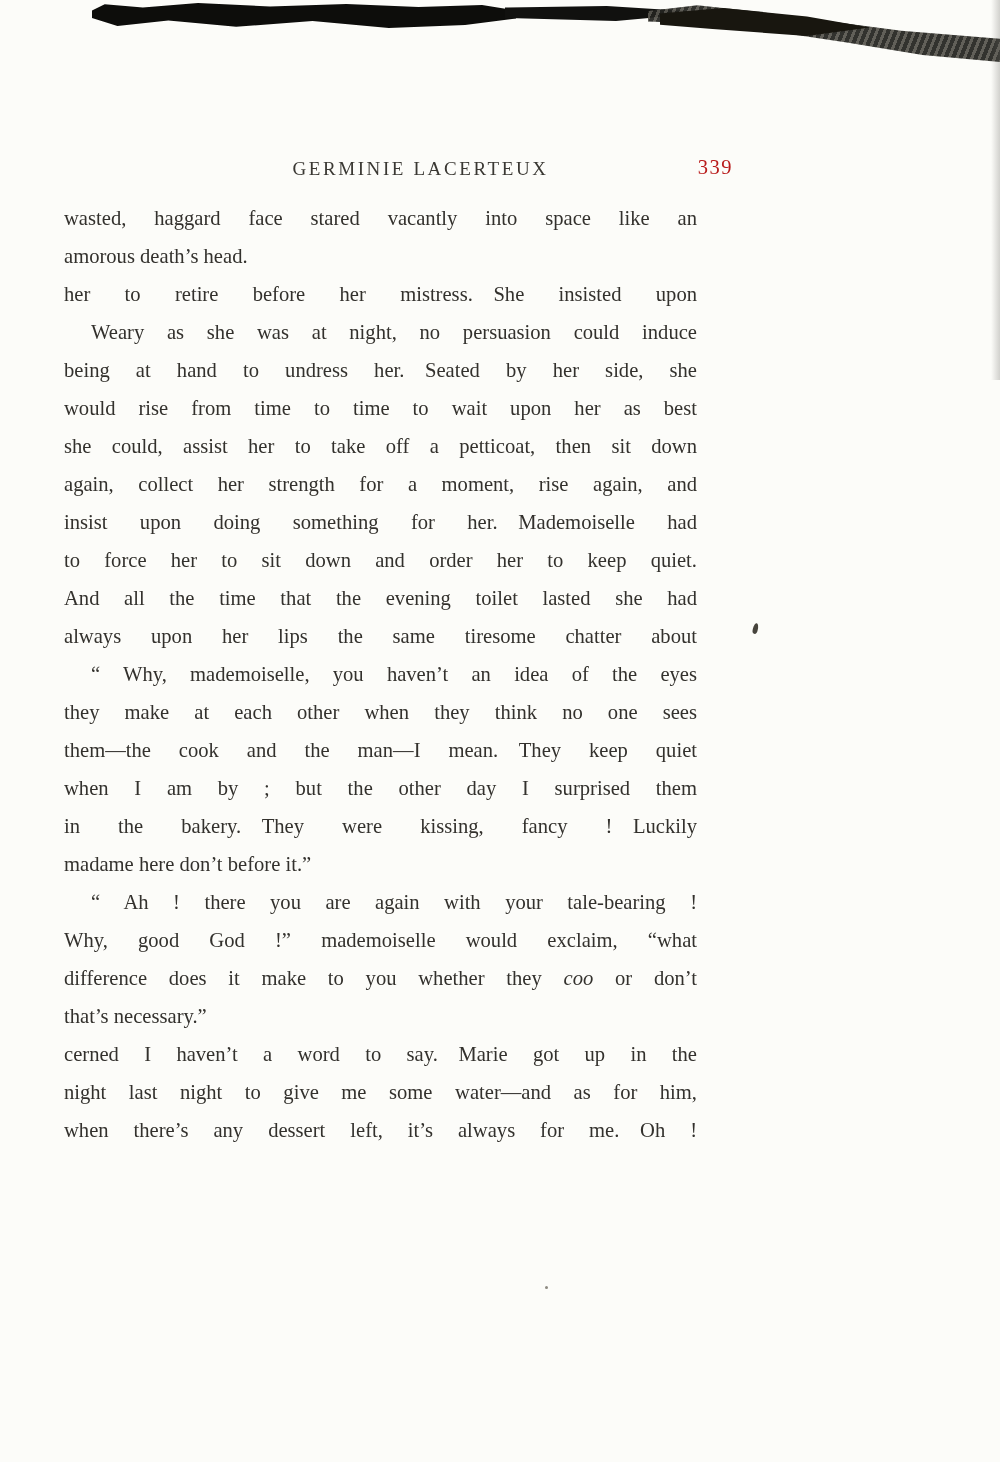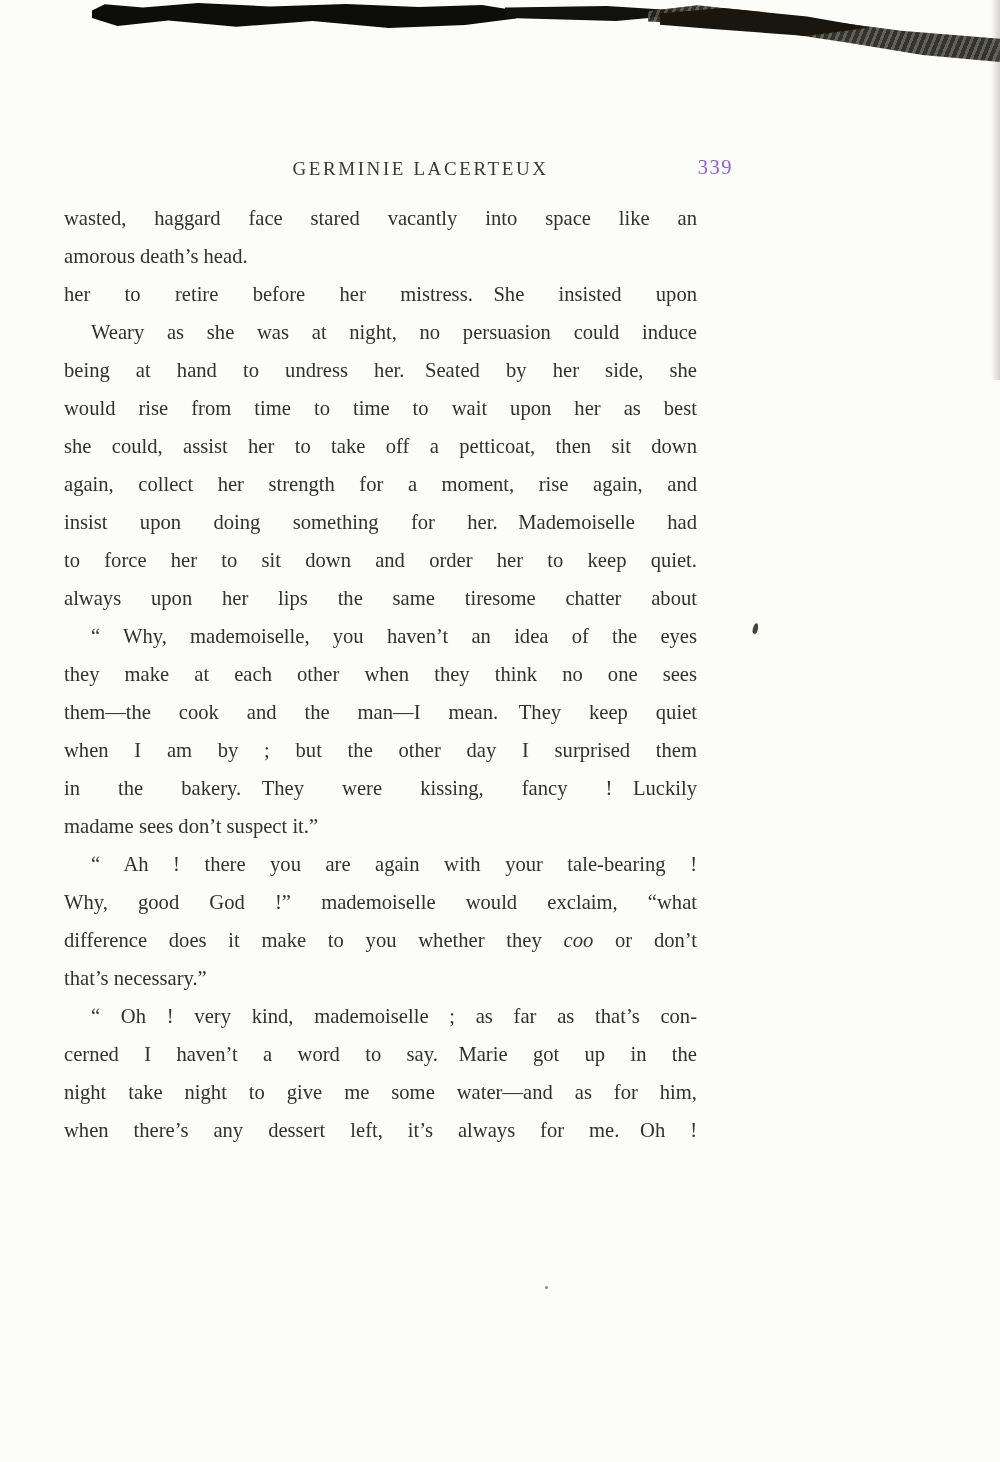--- a/index.html
+++ b/index.html
@@ -22,21 +22,21 @@
     width:633px; height:28px;
   }
   .title {
     position:absolute; left:50%; top:2px;
     transform:translateX(-50%);
     font-size:19px; letter-spacing:2.6px;
     color:#3a3833; white-space:nowrap;
   }
   .pagenum {
     position:absolute; right:4px; top:0;
-    font-size:20.5px; letter-spacing:1.5px; color:#8b5cf6;
+    font-size:20.5px; letter-spacing:1.5px; color:#b91c1c;
   }
 
   
   .text-block {
     margin:15px 0 0 64px;
     width:633px;
     font-size:20.6px;
     line-height:38px;
   }
   .line { text-align:justify; }
@@ -101,33 +101,33 @@
       <div class="line just"><span>wasted, haggard face stared vacantly into space like an</span></div>
       <div class="line"><span>amorous death’s head.</span></div>
       <div class="line just"><span>her to retire before her mistress. She insisted upon</span></div>
       <div class="line just indent"><span>Weary as she was at night, no persuasion could induce</span></div>
       <div class="line just"><span>being at hand to undress her. Seated by her side, she</span></div>
       <div class="line just"><span>would rise from time to time to wait upon her as best</span></div>
       <div class="line just"><span>she could, assist her to take off a petticoat, then sit down</span></div>
       <div class="line just"><span>again, collect her strength for a moment, rise again, and</span></div>
       <div class="line just"><span>insist upon doing something for her. Mademoiselle had</span></div>
       <div class="line just"><span>to force her to sit down and order her to keep quiet.</span></div>
+      <div class="line just"><span>And all the time that the evening toilet lasted she had</span></div>
       <div class="line just"><span>always upon her lips the same tiresome chatter about</span></div>
       <div class="line just indent"><span>“ Why, mademoiselle, you haven’t an idea of the eyes</span></div>
       <div class="line just"><span>they make at each other when they think no one sees</span></div>
       <div class="line just"><span>them—the cook and the man—I mean. They keep quiet</span></div>
       <div class="line just"><span>when I am by ; but the other day I surprised them</span></div>
       <div class="line just"><span>in the bakery. They were kissing, fancy ! Luckily</span></div>
-      <div class="line"><span>madame sees don’t suspect it.”</span></div>
+      <div class="line"><span>madame here don’t before it.”</span></div>
       <div class="line just indent"><span>“ Ah ! there you are again with your tale-bearing !</span></div>
       <div class="line just"><span>Why, good God !” mademoiselle would exclaim, “what</span></div>
       <div class="line just"><span>difference does it make to you whether they </span><span class="italic">coo</span><span> or don’t</span></div>
       <div class="line"><span>that’s necessary.”</span></div>
-      <div class="line just indent"><span>“ Oh ! very kind, mademoiselle ; as far as that’s con-</span></div>
       <div class="line just"><span>cerned I haven’t a word to say. Marie got up in the</span></div>
-      <div class="line just"><span>night take night to give me some water—and as for him,</span></div>
+      <div class="line just"><span>night last night to give me some water—and as for him,</span></div>
       <div class="line just"><span>when there’s any dessert left, it’s always for me. Oh !</span></div>
     </div>
 
   <div class="speck-comma"></div>
   <div class="speck-dot"></div>
 
 </div>
 
 </body></html>

